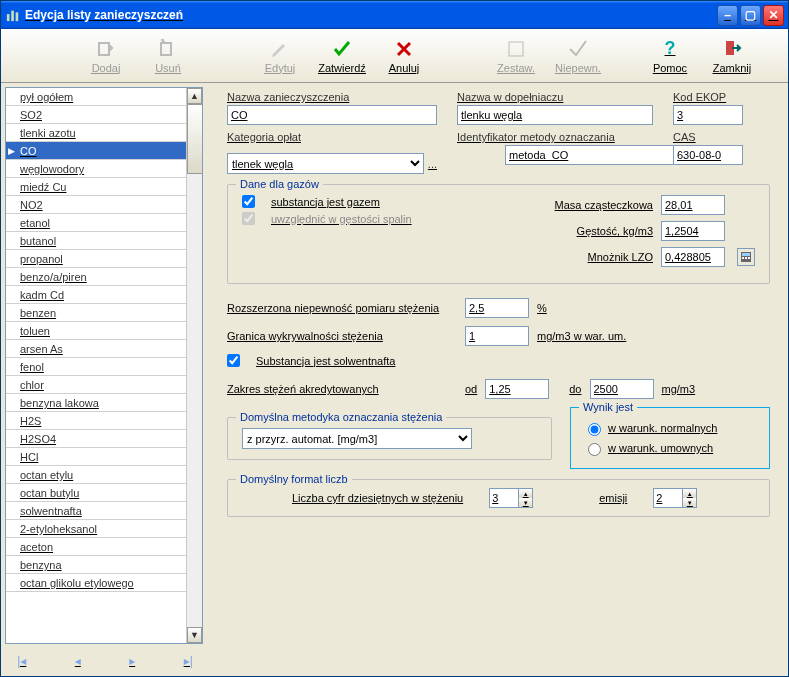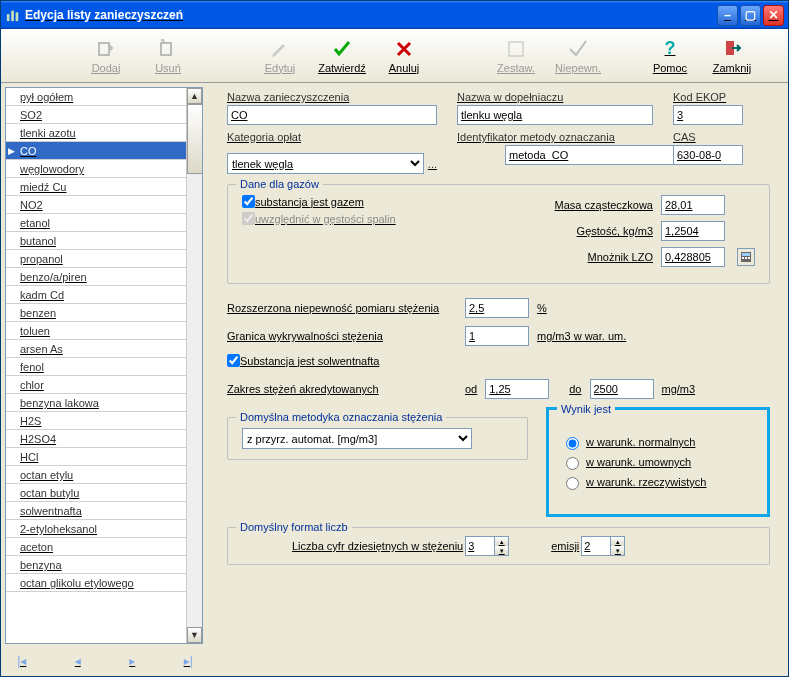--- a/index.html
+++ b/index.html
@@ -32,32 +32,32 @@
   .right { flex: 1; padding: 8px 18px 4px 24px; }
   .form-row { display: flex; gap: 20px; margin-bottom: 6px; }
   .col { display: flex; flex-direction: column; }
   .label { color: #333; margin-bottom: 2px; }
   input[type=text], select.txt { font-family: inherit; font-size: 11px; height: 20px; border: 1px solid #7f9db9; background: #fff; padding: 2px 3px; }
   input.small { width: 64px; }
   .dropdown { display: flex; align-items: center; margin-top: 8px; }
   select { font-family: inherit; font-size: 11px; height: 21px; border: 1px solid #7f9db9; background: #fff; }
   .group { border: 1px solid #bfbfbf; border-radius: 2px; padding: 10px 14px 10px 14px; margin-top: 10px; position: relative; }
   .group-title { position: absolute; top: -7px; left: 8px; background: #ece9d8; color: #00309c; padding: 0 4px; font-size: 11px; }
-  .chk { display: flex; align-items: center; gap: 0; margin-bottom: 4px; }
+  .chk { display: flex; align-items: center; gap: 16px; margin-bottom: 4px; }
   .chk input { margin:0 }
   .gasgrid { display: flex; }
   .gascol1 { flex: 1; }
   .gascol2 { width: 260px; }
   .pair { display: flex; align-items: center; justify-content: flex-end; gap: 8px; margin-bottom: 6px; }
   .pair .plabel { text-align: right; }
   .calc-btn { width:18px; height:18px; border:1px solid #7f9db9; background:#ece9d8; display:inline-flex; align-items:center; justify-content:center; margin-left:4px; font-size:10px; }
   .accuracy { margin-top: 14px; }
   .arow { display: flex; align-items: center; margin-bottom: 8px; gap: 8px; }
   .arow .alabel { width: 230px; }
-  .radio-group { border: 3px solid #0ea5e9; padding: 20px 12px; position: relative; width: 224px; }
+  .radio-group { border: 1px solid #0ea5e9; padding: 8px 12px; position: relative; width: 200px; }
   .radio-group .group-title { color: #00309c; }
   .radio-row { display: flex; align-items: center; gap: 4px; margin: 4px 0; }
   .footer { display:flex; justify-content:center; gap:24px; padding:6px 0 8px 0; }
   .nav-arrow { color:#7fa8e8; font-size:12px; }
   .dots { color: #333; margin-left: 4px; }
   .spinner { display:inline-flex; border:1px solid #7f9db9; height:20px; }
   .spinner input { border:none; width:28px; height:18px; padding:0 2px; font-family:inherit; font-size:11px; }
   .spin-btns { display:flex; flex-direction:column; width:14px; }
   .spin-btns div { flex:1; background:linear-gradient(#fefefe,#dcd9c8); border-left:1px solid #7f9db9; display:flex; align-items:center; justify-content:center; font-size:6px; }
   .disabled-text { color:#888 }
@@ -314,30 +314,26 @@
         <div class="radio-group">
           <span class="group-title">Wynik jest</span>
           <label class="radio-row">
             <input type="radio" name="wynik" checked="" style="">
             <span>w warunk. normalnych</span>
           </label>
           <label class="radio-row">
             <input type="radio" name="wynik" style="">
             <span>w warunk. umownych</span>
           </label>
-          <label class="radio-row">
-            <input type="radio" name="wynik" style="">
-            <span>w warunk. rzeczywistych</span>
-          </label>
         </div>
       </div>
 
       <div class="group" style="margin-top:10px; padding:8px 14px">
         <span class="group-title">Domyślny format liczb</span>
-        <div style="display:flex; align-items:center; gap:2px; padding-left:50px">
+        <div style="display:flex; align-items:center; gap:26px; padding-left:50px">
           <span>Liczba cyfr dziesiętnych  w stężeniu</span>
           <div class="spinner">
             <input type="text" value="3" style="">
             <div class="spin-btns">
                 <div>▲</div>
                 <div>▼</div>
               </div>
           </div>
           <span style="margin-left:40px">emisji</span>
           <div class="spinner">

